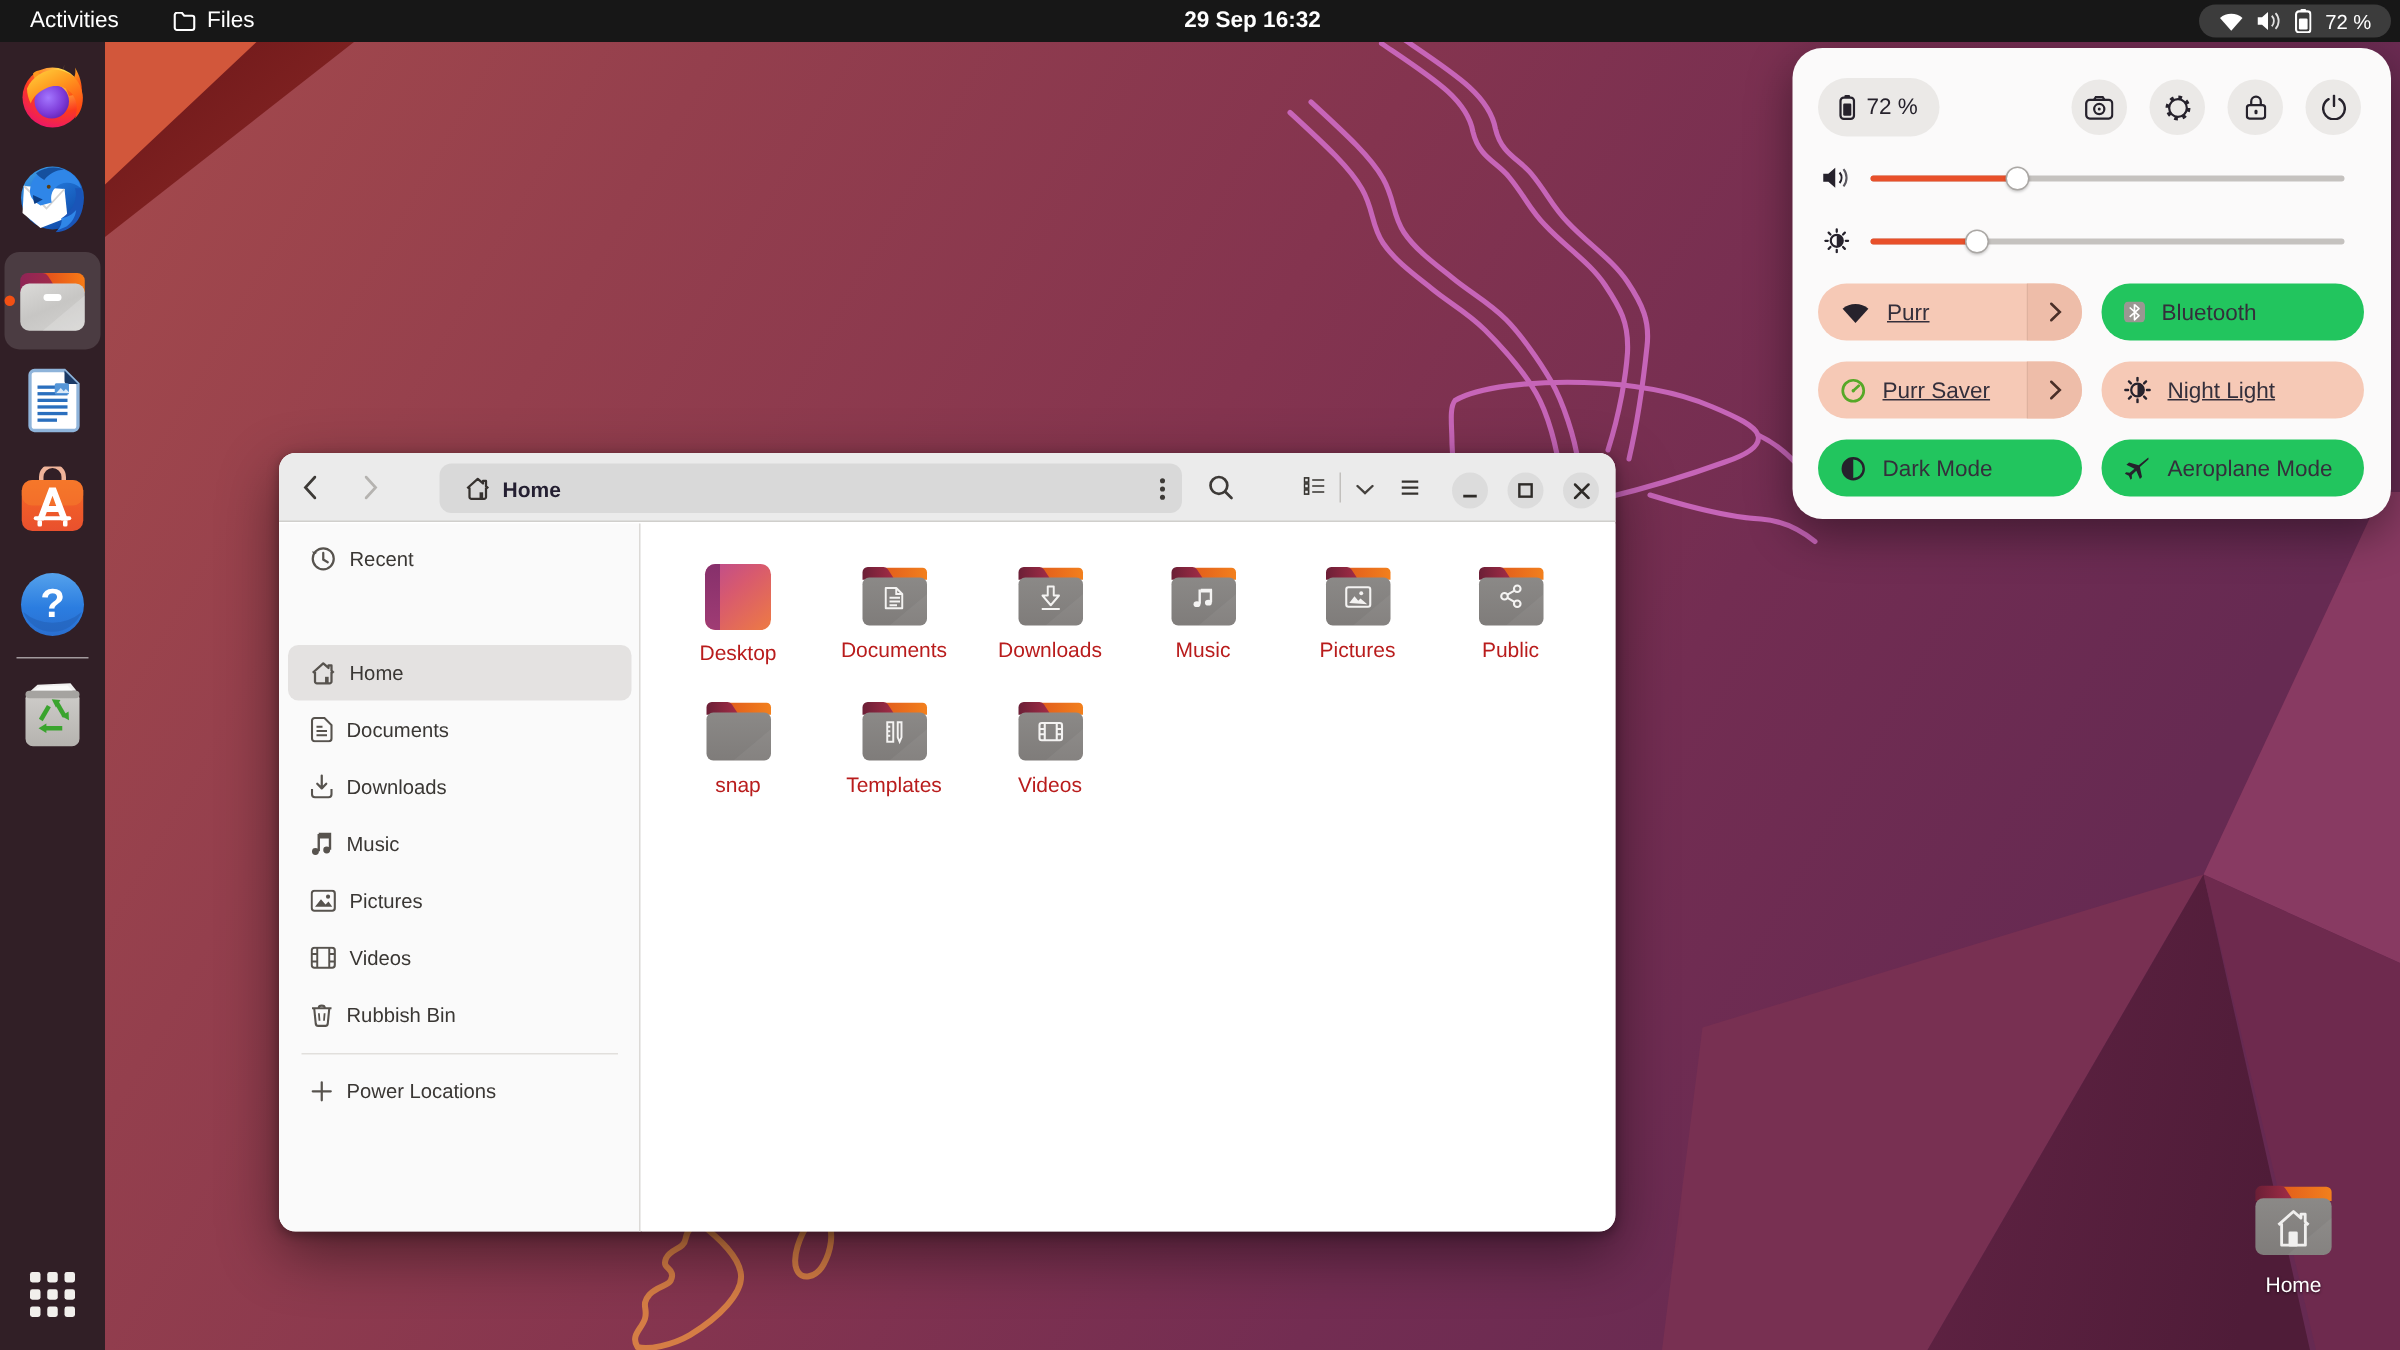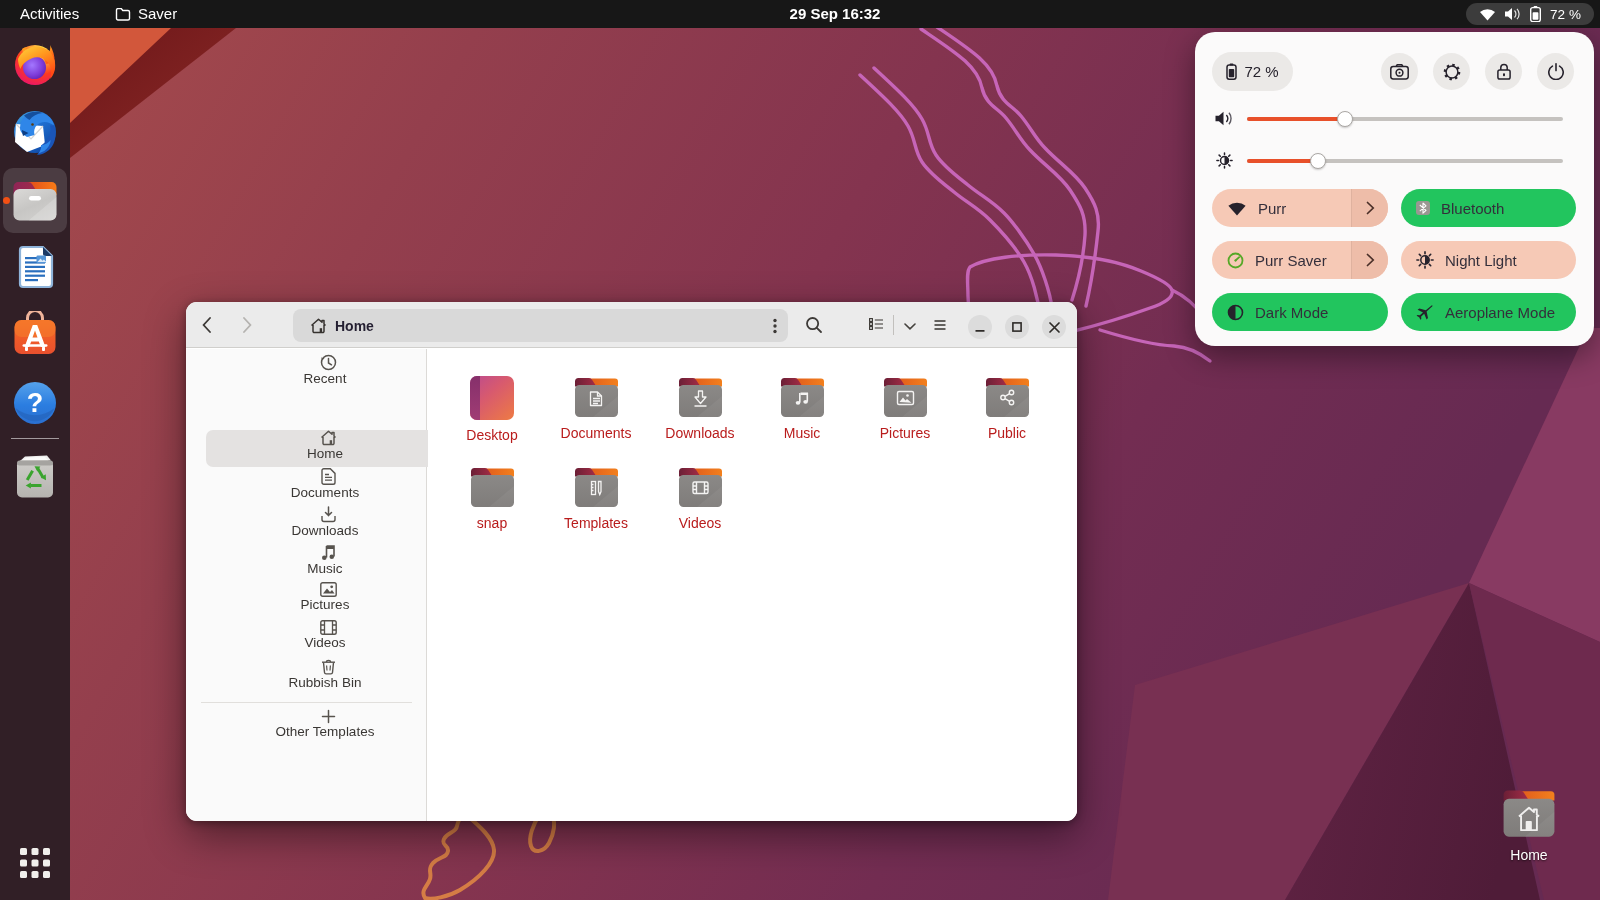--- a/index.html
+++ b/index.html
@@ -26,36 +26,36 @@
   #win { position:absolute; left:186px; top:302px; width:891px; height:519px; border-radius:11px; background:#fff; box-shadow:0 14px 40px rgba(0,0,0,.45), 0 2px 8px rgba(0,0,0,.35); z-index:20; overflow:hidden; }
   #whead { position:absolute; left:0; top:0; width:891px; height:46px; background:#ebebeb; border-bottom:1px solid #d0cfcc; }
   #wside { position:absolute; left:0; top:47px; width:241px; height:472px; background:#fafafa; border-right:1px solid #dcdad7; }
   #wmain { position:absolute; left:242px; top:47px; width:649px; height:472px; background:#ffffff; }
 
   #addrbar { position:absolute; left:107px; top:7px; width:495px; height:33px; background:#d9d9d9; border-radius:8px; display:flex; align-items:center; }
   #addrbar .txt { font-weight:700; font-size:14px; color:#241f31; margin-left:8px; }
   .hbtn { position:absolute; top:15px; }
   .circbtn { position:absolute; top:313px; width:24px; height:24px; border-radius:50%; background:#dcdcdc; display:flex; align-items:center; justify-content:center; }
 
-  .srow { position:absolute; left:20px; width:229px; height:37px; border-radius:7px; display:flex; align-items:center; color:#3a3734; font-size:13.5px;flex-direction:column; }
+  .srow { position:absolute; left:6px; width:229px; height:37px; border-radius:7px; display:flex; align-items:center; color:#3a3734; font-size:13.5px; }
   .srow svg { margin-left:15px; }
   .srow .lbl { margin-left:9px; }
   .srow.sel { background:#e4e2e1; }
   
 
   .fitem { position:absolute; width:104px; text-align:center; color:#b91c1c; font-size:14px; }
   .fitem svg { display:block; margin:0 auto; }
   .fitem .lbl { margin-top:6px; }
 
   
   #qs { position:absolute; left:1195px; top:32px; width:399px; height:314px; background:#fbfafa; border-radius:20px; box-shadow:0 10px 30px rgba(0,0,0,.4); z-index:35; }
   #qs .pill { position:absolute; left:17px; top:20px; width:81px; height:39px; border-radius:20px; background:#ebe9e7; display:flex; align-items:center; justify-content:center; gap:7px; font-size:15px; color:#26222c; }
   #qs .cbtn { position:absolute; top:21px; width:37px; height:37px; border-radius:50%; background:#ebe9e7; display:flex; align-items:center; justify-content:center; }
   .toggle { position:absolute; height:38px; border-radius:19px; background:#22c55e; display:flex; align-items:center; font-size:15px; color:#342f3b; }
-  .toggle.on { background:#f6c9b6; }
+  .toggle.on { background:#f6c9b6;text-decoration:underline; }
   .toggle .ic { margin-left:15px; margin-right:11px; display:flex; }
   .tgl-arrow { position:absolute; width:37px; height:38px; border-radius:0 19px 19px 0; background:#eebda9; border-left:1px solid #dfb29f; display:flex; align-items:center; justify-content:center; }
 
   
   #deskhome { position:absolute; left:1501px; top:787px; width:56px; text-align:center; z-index:5; }
   #deskhome .lbl { color:#fff; font-size:14px; margin-top:4px; text-shadow:0 1px 2px rgba(0,0,0,.65); }
 </style>
 </head>
 <body>
 <div id="stage">
@@ -104,21 +104,21 @@
       <path d="M 540,814 C 533,824 528,838 531,846 C 534,854 544,852 549,843 C 554,834 556,822 552,815 C 548,810 543,810 540,814 Z"></path>
     </g>
   </svg>
 
   <div id="topbar">
     <span class="act">Activities</span>
     <span class="appname">
       <svg width="16" height="13" viewBox="0 0 16 13">
           <path d="M1.5 2 a1.5 1.5 0 0 1 1.5-1.5 h3.2 l1.6 2 h5.2 a1.5 1.5 0 0 1 1.5 1.5 v6.5 a1.5 1.5 0 0 1 -1.5 1.5 h-10 a1.5 1.5 0 0 1 -1.5-1.5 Z" fill="none" stroke="#fff" stroke-width="1.4"></path>
         </svg>
-      <span>Saver</span>
+      <span>Files</span>
     </span>
     <span class="clock">29 Sep  16:32</span>
     <div id="tray">
       <svg width="17" height="13" viewBox="0 0 17 13">
           <path d="M8.5 12.5 L1 4 A 11.5 11.5 0 0 1 16 4 Z" fill="#fff"></path>
         </svg>
       <svg width="16" height="14" viewBox="0 0 16 14">
           <path d="M0 4.5 h3 l4-3.5 v12 l-4-3.5 h-3 z" fill="#fff"></path>
           <path d="M9.5 3.5 a5 5 0 0 1 0 7 M12 1.8 a7.5 7.5 0 0 1 0 10.4" stroke="#fff" fill="none" stroke-width="1.2" opacity=".85"></path>
         </svg>
@@ -439,21 +439,21 @@
             <path d="M5.5 4 a2 1.6 0 0 1 4 0" stroke="#57534e" stroke-width="1.4" fill="none"></path>
             <path d="M5.6 7.5 l0.4 5 M9.4 7.5 l-0.4 5" stroke="#57534e" stroke-width="1.2"></path>
           </svg>
         <span class="lbl">Rubbish Bin</span>
       </div>
       <div style="position:absolute; left:15px; top:353px; width:211px; height:1px; background:#e1dfdc"></div>
       <div class="srow" style="top:360px">
         <svg width="15" height="15" viewBox="0 0 15 15">
             <path d="M7.5 1.5 v12 M1.5 7.5 h12" stroke="#57534e" stroke-width="1.5" stroke-linecap="round"></path>
           </svg>
-        <span class="lbl">Other Templates</span>
+        <span class="lbl">Power Locations</span>
       </div>
     </div>
     <div id="wmain">
       <div class="fitem" style="left:12px; top:26px">
         <svg width="46" height="46" viewBox="0 0 46 46">
           <defs>
               <linearGradient id="dtG" x1="0" y1="0" x2="0.9" y2="1">
                 <stop offset="0" stop-color="#bb4b90"></stop>
                 <stop offset="0.45" stop-color="#d85a6e"></stop>
                 <stop offset="1" stop-color="#ec7847"></stop>

